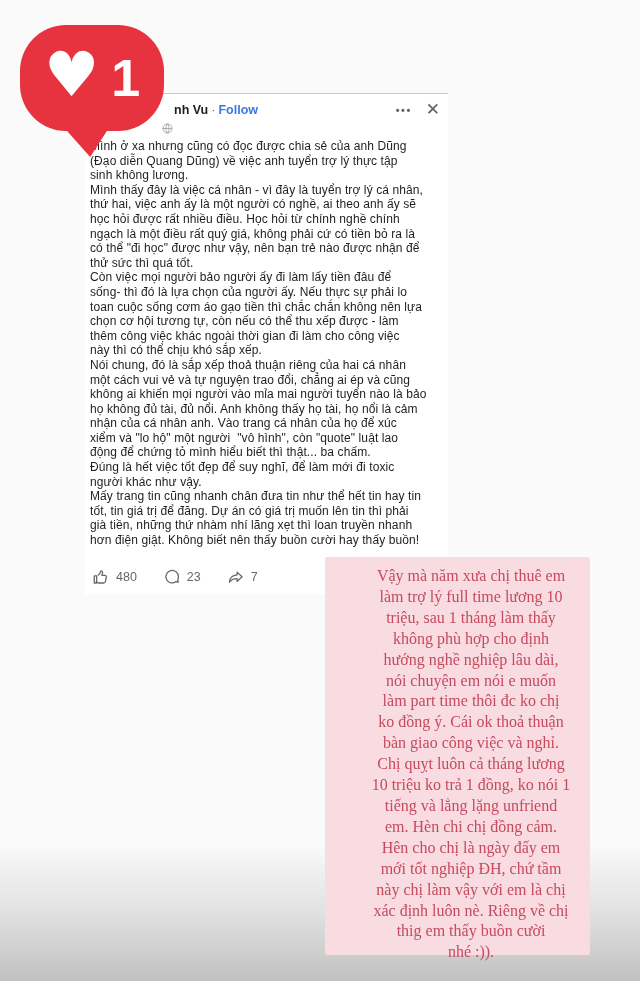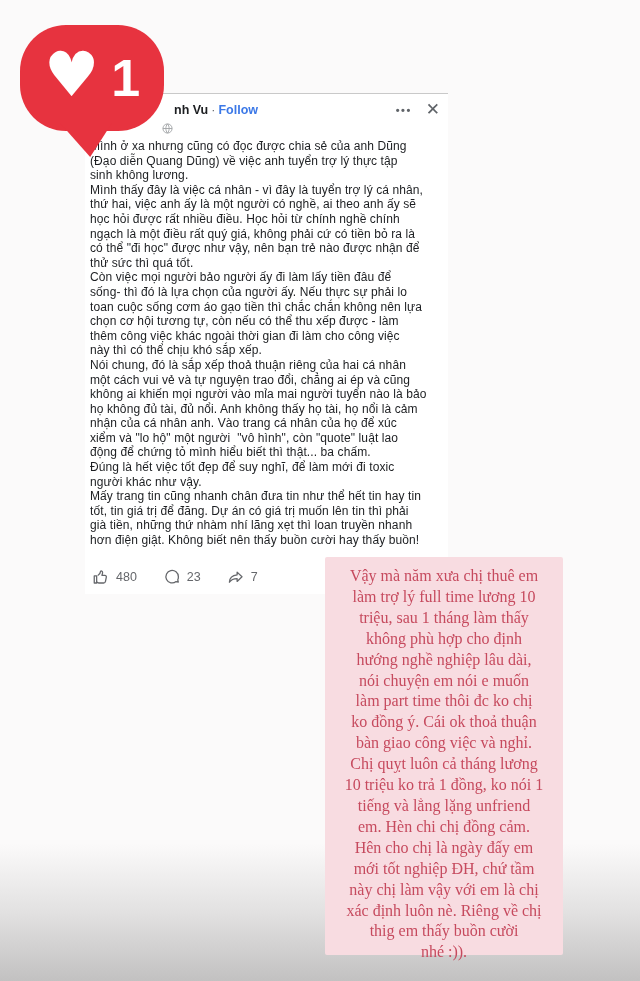--- a/index.html
+++ b/index.html
@@ -48,21 +48,21 @@
     position:absolute;left:40px;top:98px;width:52px;height:34px;background:#e7333f;
     clip-path:polygon(0 0,100% 0,58% 100%);
   }
   .heart-glyph{color:#fff;font-size:62px;line-height:1;font-family:"DejaVu Sans",sans-serif;margin-top:-6px;}
   .badge-count{color:#fff;font-size:52px;font-weight:600;line-height:1;}
 
   
   .pink-overlay{
     position:absolute;left:325px;top:557px;width:238px;height:398px;
     background:#f8dce1;border-radius:2px;z-index:4;
-    display:flex;align-items:flex-start;justify-content:flex-start;
+    display:flex;align-items:flex-start;justify-content:flex-start;padding-left:27px;
   }
   .pink-text{
     margin-top:9px;width:100%;
     font-family:"Liberation Serif","DejaVu Serif",serif;
     font-size:16px;line-height:20.9px;color:#c64a5e;
     text-align:center;white-space:pre;
   }
 </style>
 </head>
 <body>

